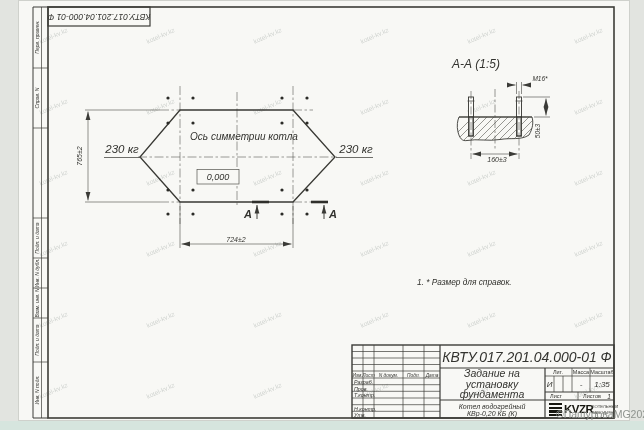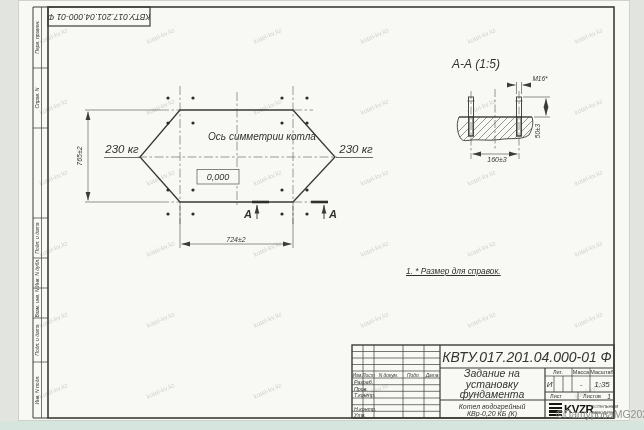--- a/index.html
+++ b/index.html
@@ -14,21 +14,21 @@
   .wt{width:107px;height:71px;display:flex;align-items:center;justify-content:center;
       transform:rotate(-24deg);color:#bcc1bd;font-size:6.5px;font-style:normal;opacity:.65;}
   svg{position:absolute;left:0;top:0;}
   .t{position:absolute;transform:translate(-50%,-50%);white-space:nowrap;
      font-style:italic;color:#33332f;}
   .tr90{transform:translate(-50%,-50%) rotate(-90deg);}
   .tr180{transform:translate(-50%,-50%) rotate(180deg);}
   .tl{position:absolute;white-space:nowrap;font-style:italic;color:#33332f;}
   .notes{position:absolute;left:388px;top:261px;width:229px;font-size:8.3px;
          line-height:1.33;font-style:italic;color:#2f2f2b;}
-  .notes p{margin:5px;text-indent:13px;text-decoration:underline;}
+  .notes p{margin:16px;text-indent:13px;}
   #logobox{position:absolute;left:549px;top:403px;width:13px;height:13px;
      background:repeating-linear-gradient(180deg,#16160f 0 2.4px,#f8f8f5 2.4px 3.6px);}
   #kvzr{position:absolute;left:564px;top:403px;font-size:11.5px;font-weight:bold;
      letter-spacing:-.5px;color:#16160f;font-style:normal;}
   .tiny{position:absolute;font-size:4.2px;color:#3a3a35;font-style:normal;}
   #copyright{position:absolute;left:556px;top:408px;font-size:10.5px;color:#8f948f;
      font-style:normal;}
 </style>
 </head>
 <body>
@@ -226,21 +226,21 @@
 <span class="t tr180" style="left:99px;top:16.5px;font-size:8.5px;">КВТУ.017.201.04.000-01 Ф</span>
 
 <span class="t tr90" style="left:37px;top:37px;font-size:5px;">Перв. примен.</span>
 <span class="t tr90" style="left:37px;top:98px;font-size:5px;">Справ. N</span>
 <span class="t tr90" style="left:37px;top:238px;font-size:5px;">Подп. и дата</span>
 <span class="t tr90" style="left:37px;top:273px;font-size:5px;">Инв. N дубл.</span>
 <span class="t tr90" style="left:37px;top:303px;font-size:5px;">Взам. инв. N</span>
 <span class="t tr90" style="left:37px;top:340px;font-size:5px;">Подп. и дата</span>
 <span class="t tr90" style="left:37px;top:390px;font-size:5px;">Инв. N подл.</span>
 
-<span class="t" style="left:262px;top:136px;font-size:10px;">Ось симметрии котла</span>
+<span class="t" style="left:244px;top:136px;font-size:10px;">Ось симметрии котла</span>
 <span class="t" style="left:122px;top:149px;font-size:11.5px;">230 кг</span>
 <span class="t" style="left:356px;top:149px;font-size:11.5px;">230 кг</span>
 <span class="t" style="left:218px;top:177px;font-size:9px;text-align:right;">0,000</span>
 <span class="t" style="left:236px;top:238.5px;font-size:7px;">724±2</span>
 <span class="t tr90" style="left:79px;top:156px;font-size:7px;">765±2</span>
 <span class="t" style="left:248px;top:214px;font-size:11px;font-weight:bold;">А</span>
 <span class="t" style="left:333px;top:214px;font-size:11px;font-weight:bold;">А</span>
 
 <span class="t" style="left:476px;top:64px;font-size:12px;">А-А (1:5)</span>
 <span class="t" style="left:540px;top:78px;font-size:6.5px;">М16*</span>

